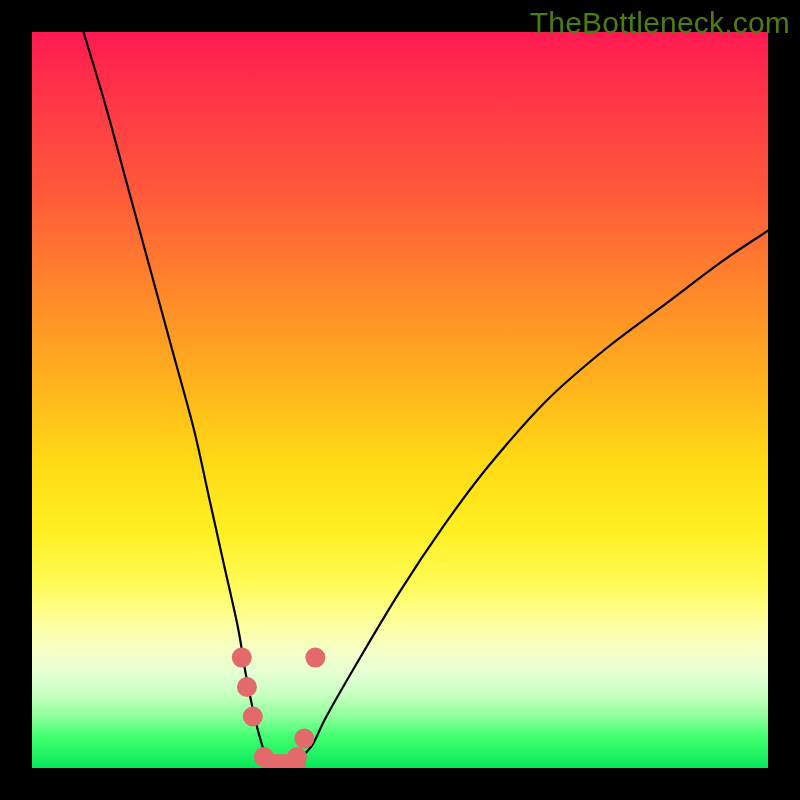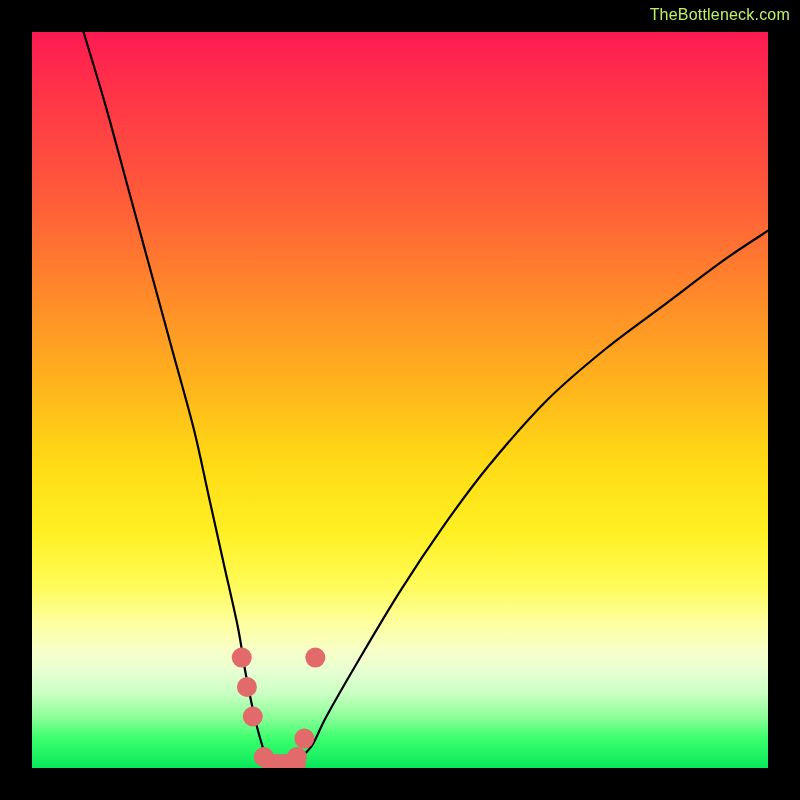--- a/index.html
+++ b/index.html
@@ -40,22 +40,22 @@
       #c8ffc2 90%,
       #8eff9a 93%,
       #3cff6e 96%,
       #08e85a 100%
     );
   }
   .watermark {
     position: absolute;
     top: 6px;
     right: 10px;
-    color: #bef264;
-    font-size: 16px;
+    color: #4d7c0f;
+    font-size: 30px;
     font-weight: 500;
     letter-spacing: 0.2px;
     user-select: none;
   }
   svg.curve {
     position: absolute;
     left: 0;
     top: 0;
     width: 736px;
     height: 736px;

